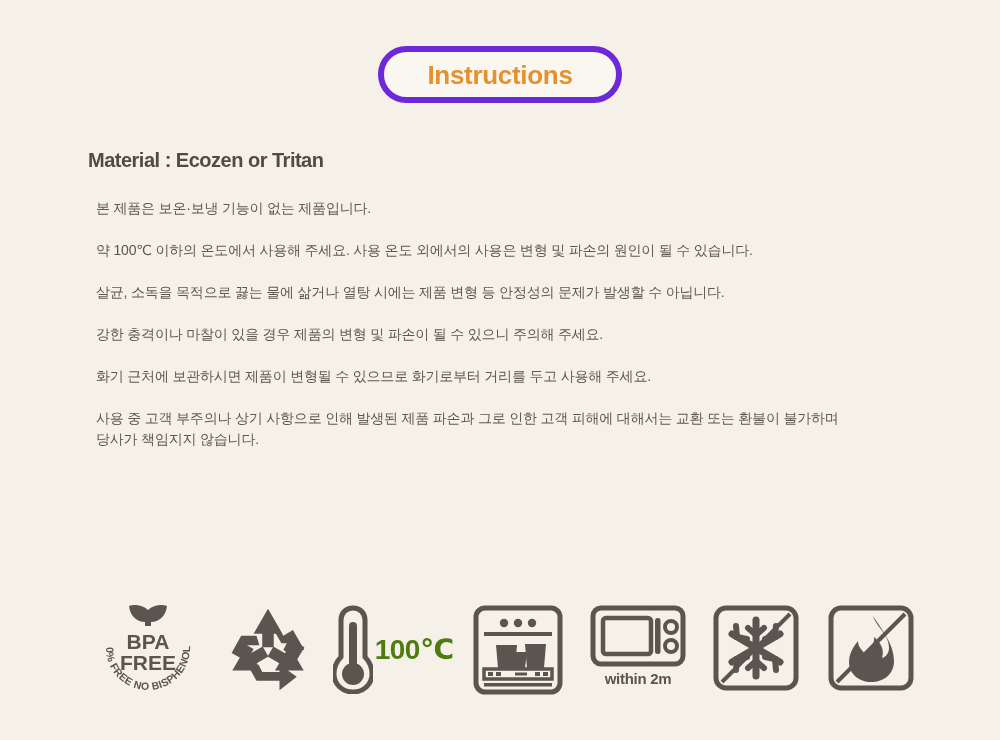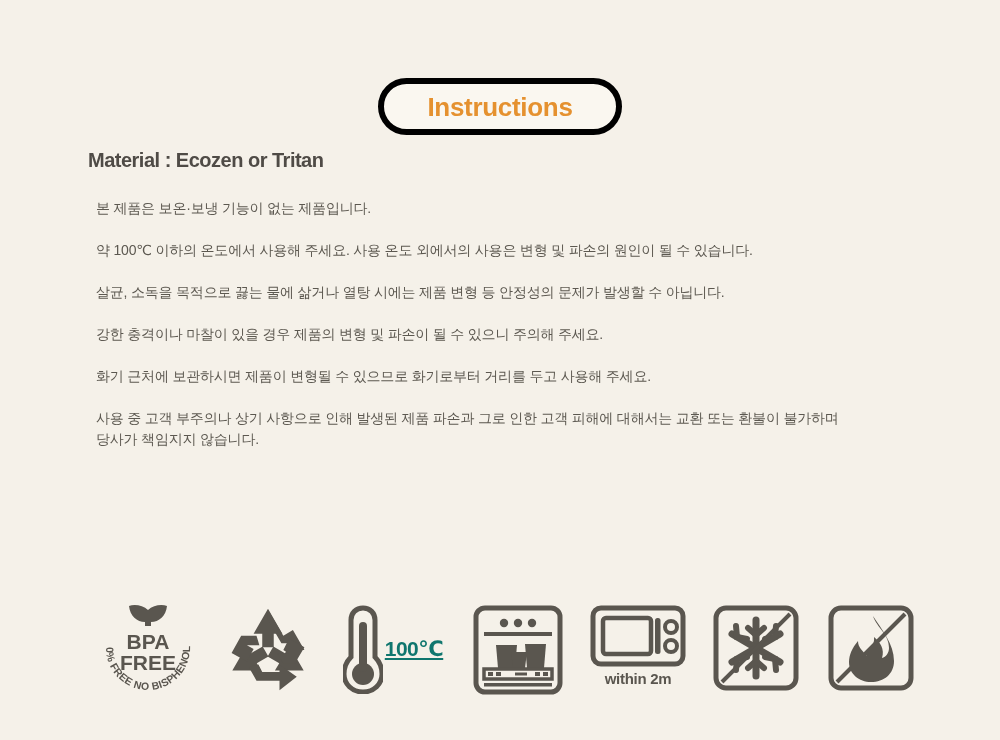--- a/index.html
+++ b/index.html
@@ -27,27 +27,26 @@
     top: 46px;
     left: 0;
     width: 1000px;
     display: flex;
     justify-content: center;
   }
   .pill {
     box-sizing: border-box;
     width: 244px;
     height: 57px;
-    border: 6px solid #000000;
+    border: 6px solid #6d28d9;
     border-radius: 30px;
     background: #faf7f0;
     display: flex;
     align-items: center;
     justify-content: center;
-    margin-top: 32px;
   }
   .pill-label {
     font-size: 26px;
     font-weight: bold;
     color: #e5912f;
     letter-spacing: -0.3px;
     line-height: 1;
   }
 
   
@@ -101,25 +100,24 @@
     color: #5a564f;
     margin-top: 2px;
     letter-spacing: -0.3px;
   }
   .therm-row {
     display: flex;
     align-items: center;
     gap: 2px;
   }
   .therm-label {
-    font-size: 21px;
-    font-weight: bold;
-    color: #0f766e;
+    font-size: 28px;
+    font-weight: bold;
+    color: #4d7c0f;
     letter-spacing: -0.5px;
-    text-decoration: underline;
   }
   svg { display: block; }
 </style>
 </head>
 <body>
 
 <div class="page">
 
   <div class="header-wrap">
     <div class="pill">

